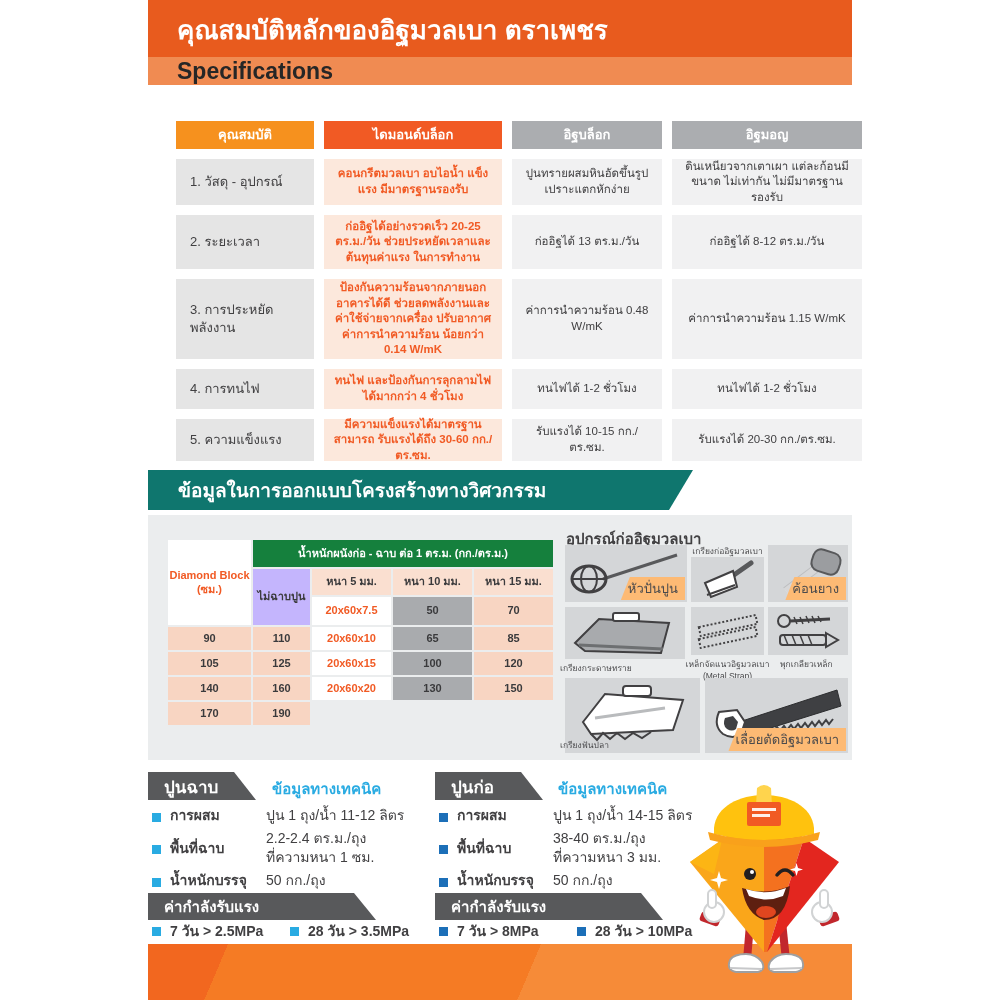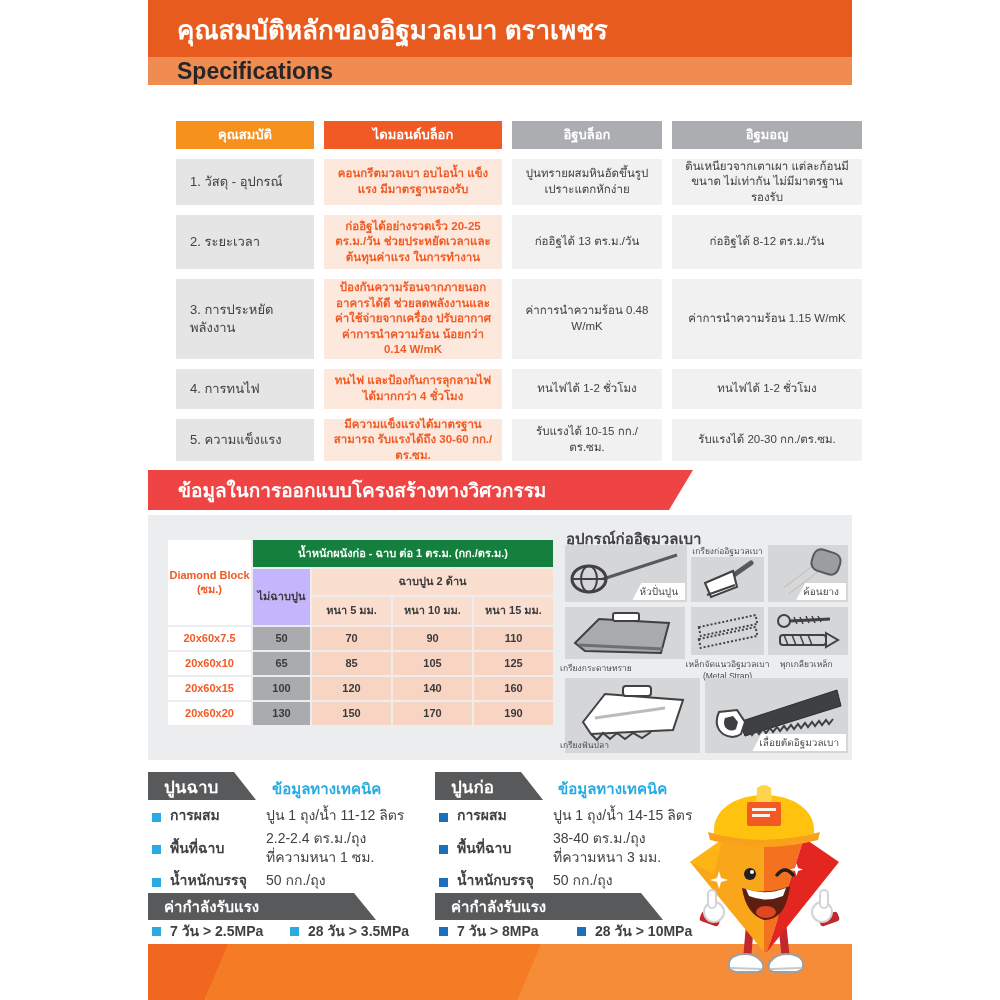--- a/index.html
+++ b/index.html
@@ -24,21 +24,21 @@
   .h-prop    { background:#F6911E; color:#fff; font-weight:bold; font-size:13px !important; }
   .h-diamond { background:#F15A24; color:#fff; font-weight:bold; font-size:13px !important; }
   .h-gray    { background:#ABADB0; color:#fff; font-weight:bold; font-size:13px !important; }
   .c-name    { background:#e5e5e5; color:#414042; font-weight:normal; justify-content:flex-start !important;
                text-align:left !important; padding-left:14px !important; font-size:13px !important; }
   .c-diamond { background:#FCE8DC; color:#F15A24; font-weight:bold; }
   .c-plain   { background:#F1F1F2; color:#414042; }
 
   
   .design-banner { position:absolute; left:148px; top:470px; width:545px; height:40px;
-    background:#ef4444; clip-path:polygon(0 0,100% 0,calc(100% - 24px) 100%,0 100%);
+    background:#0f766e; clip-path:polygon(0 0,100% 0,calc(100% - 24px) 100%,0 100%);
     display:flex; align-items:center; padding-left:30px; }
   .design-banner .t { color:#fff; font-weight:bold; font-size:19px; }
   .design-panel { position:absolute; left:148px; top:515px; width:704px; height:245px; background:#EBEDEE; }
 
   .weight-table { position:absolute; left:168px; top:540px; display:grid;
     grid-template-columns:83px 57px 79px 79px 79px;
     grid-template-rows:27px 26px 28px 23px 23px 23px 23px; gap:2px; }
   .weight-table > div { display:flex; align-items:center; justify-content:center;
     text-align:center; font-size:11px; line-height:1.25; }
   .w-corner { grid-column:1; grid-row:1/4; background:#fff; color:#F15A24; font-weight:bold; flex-direction:column; }
@@ -46,21 +46,21 @@
   .w-nop    { grid-column:2; grid-row:2/4; background:#c4b5fd; color:#3A3A3C; font-weight:bold; }
   .w-pl     { grid-column:3/6; grid-row:2; background:#FADFD0; color:#3A3A3C; font-weight:bold; }
   .w-th     { background:#FADFD0; color:#3A3A3C; font-weight:bold; }
   .w-size   { background:#fff; color:#F15A24; font-weight:bold; }
   .w-g      { background:#A9ABAE; color:#3A3A3C; font-weight:bold; }
   .w-p      { background:#F8D5C2; color:#3A3A3C; font-weight:bold; }
 
   .tools-title { position:absolute; left:566px; top:527px; font-size:15px; font-weight:bold; color:#414042; }
   .tile { position:absolute; background:#D4D6D8; }
   .tile svg { width:100%; height:100%; display:block; }
-  .ribbon { position:absolute; background:#ffffff; color:#4a4a4c; font-size:10px;
+  .ribbon { position:absolute; background:#fdba74; color:#4a4a4c; font-size:13px;
     padding:1px 7px; white-space:nowrap;margin-top:44px; }
   .rib-br { clip-path:polygon(9px 0,100% 0,100% 100%,0 100%); }
   .lbl { position:absolute; color:#4a4a4c; font-size:8.5px; white-space:nowrap; text-align:center; }
 
   
   .tab { position:absolute; height:28px; background:#58595B; color:#fff; font-weight:bold;
     font-size:17px; display:flex; align-items:center; padding-left:16px;
     clip-path:polygon(0 0,calc(100% - 22px) 0,100% 100%,0 100%); }
   .tab.small { font-size:15px; height:27px; }
   .tech-title { position:absolute; color:#29ABE2; font-weight:bold; font-size:15px; }
@@ -127,21 +127,20 @@
   </div>
   <div class="design-panel"></div>
 
   <div class="weight-table">
     <div class="w-corner">
       <span>Diamond Block</span>
       <span>(ซม.)</span>
     </div>
     <div class="w-span">น้ำหนักผนังก่อ - ฉาบ ต่อ 1 ตร.ม. (กก./ตร.ม.)</div>
     <div class="w-nop">ไม่ฉาบปูน</div>
-    <div class="w-pl">ฉาบปูน 2 ด้าน</div>
     <div class="w-th">หนา 5 มม.</div>
     <div class="w-th">หนา 10 มม.</div>
     <div class="w-th">หนา 15 มม.</div>
 
     <div class="w-size">20x60x7.5</div>
     <div class="w-g">50</div>
     <div class="w-p">70</div>
     <div class="w-p">90</div>
     <div class="w-p">110</div>
 

